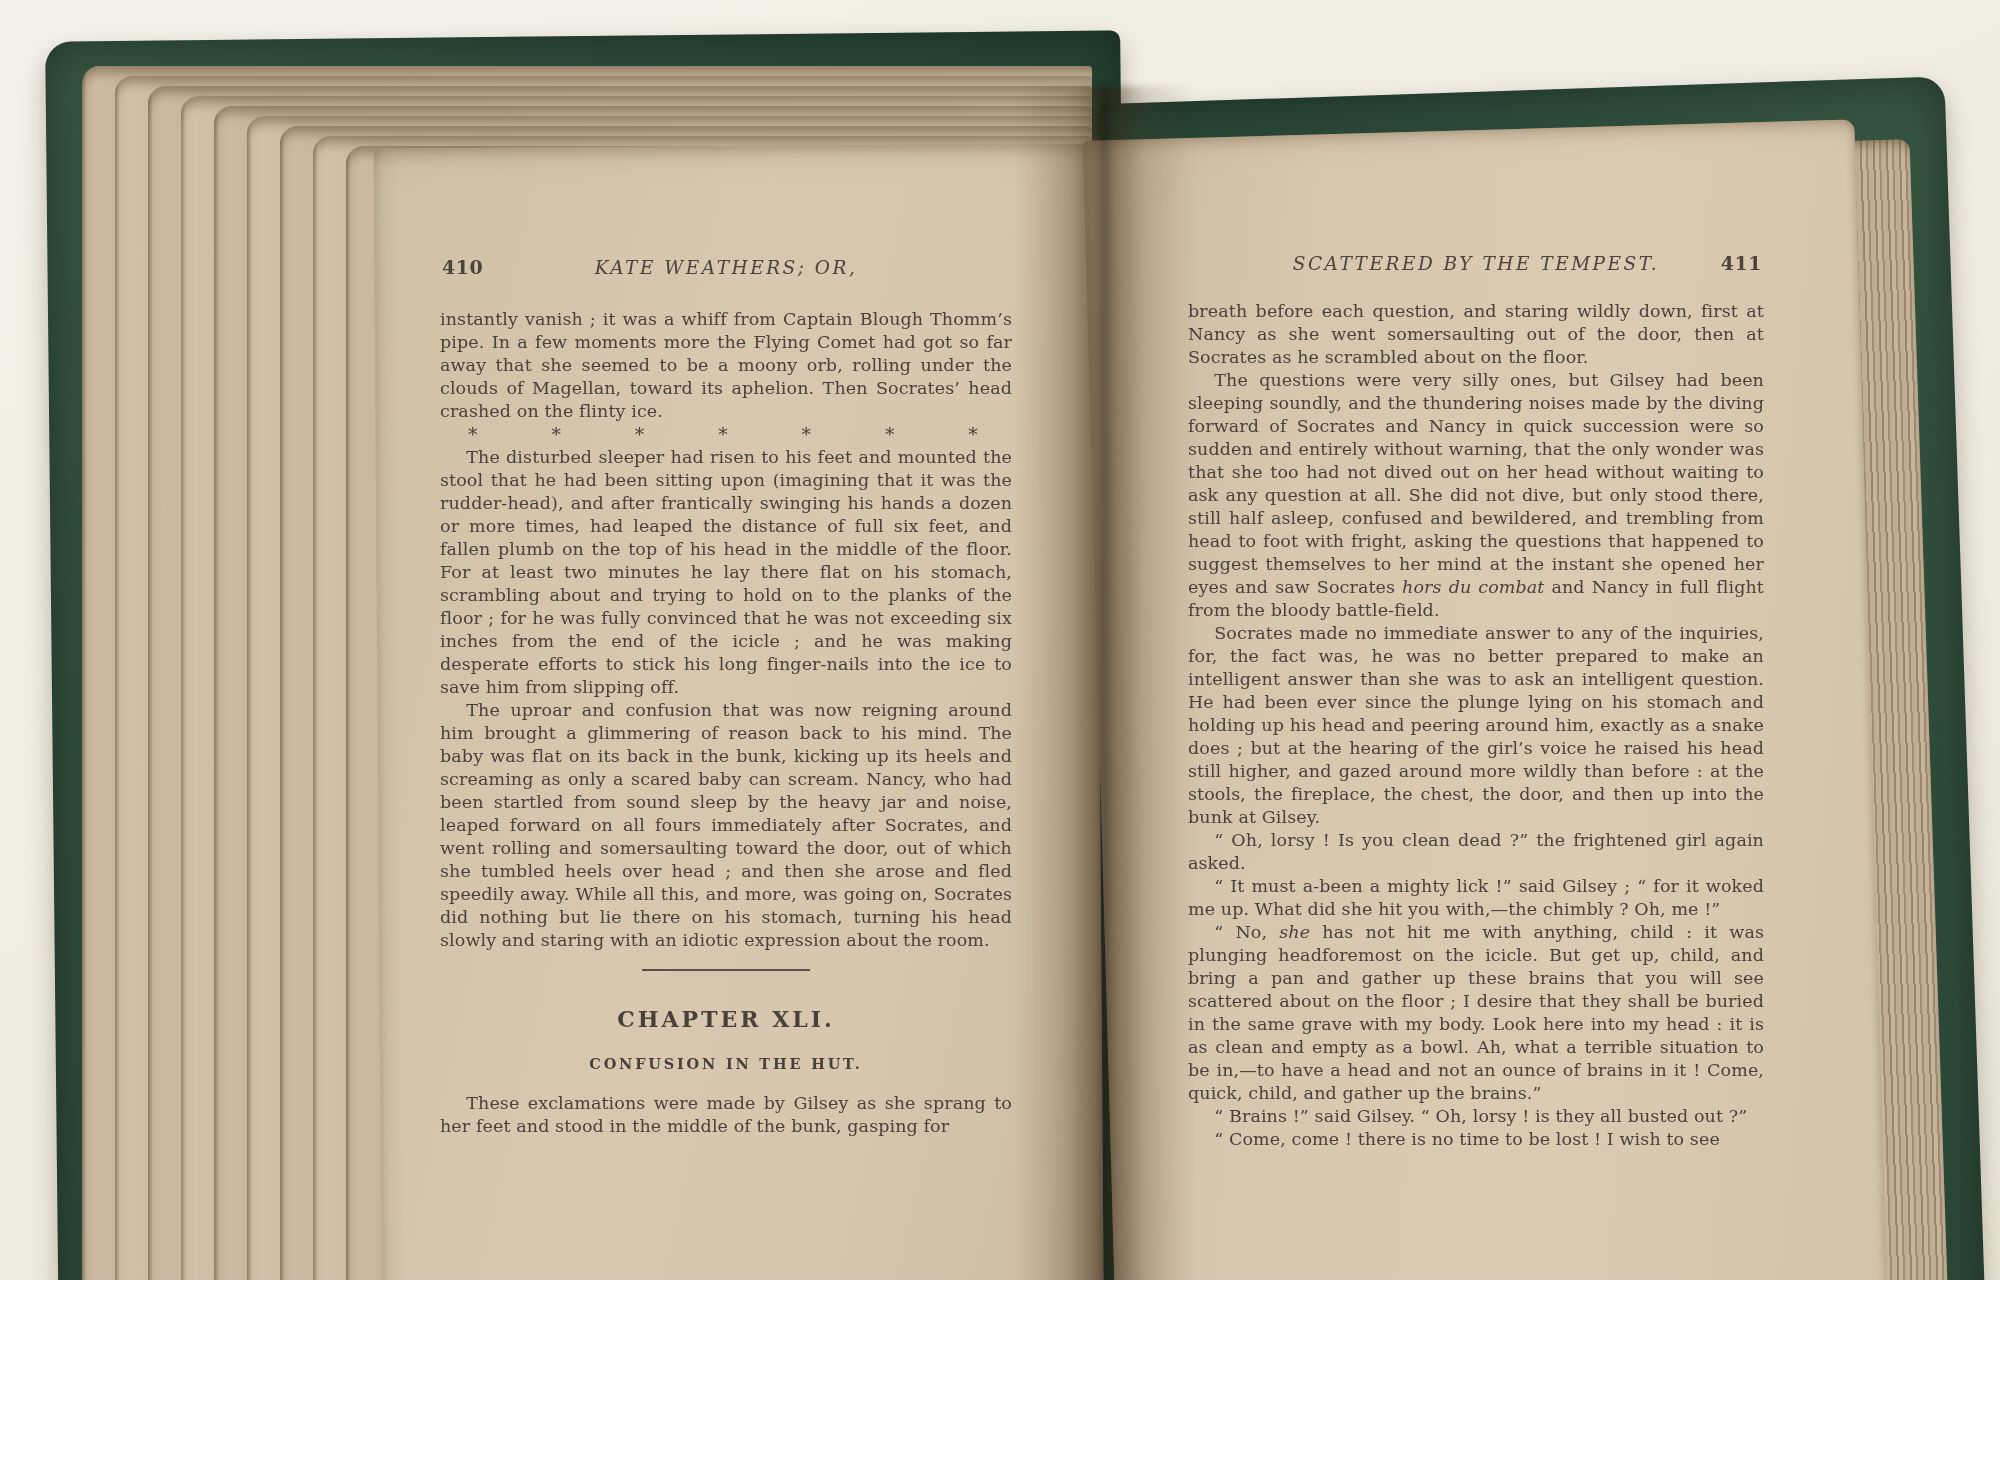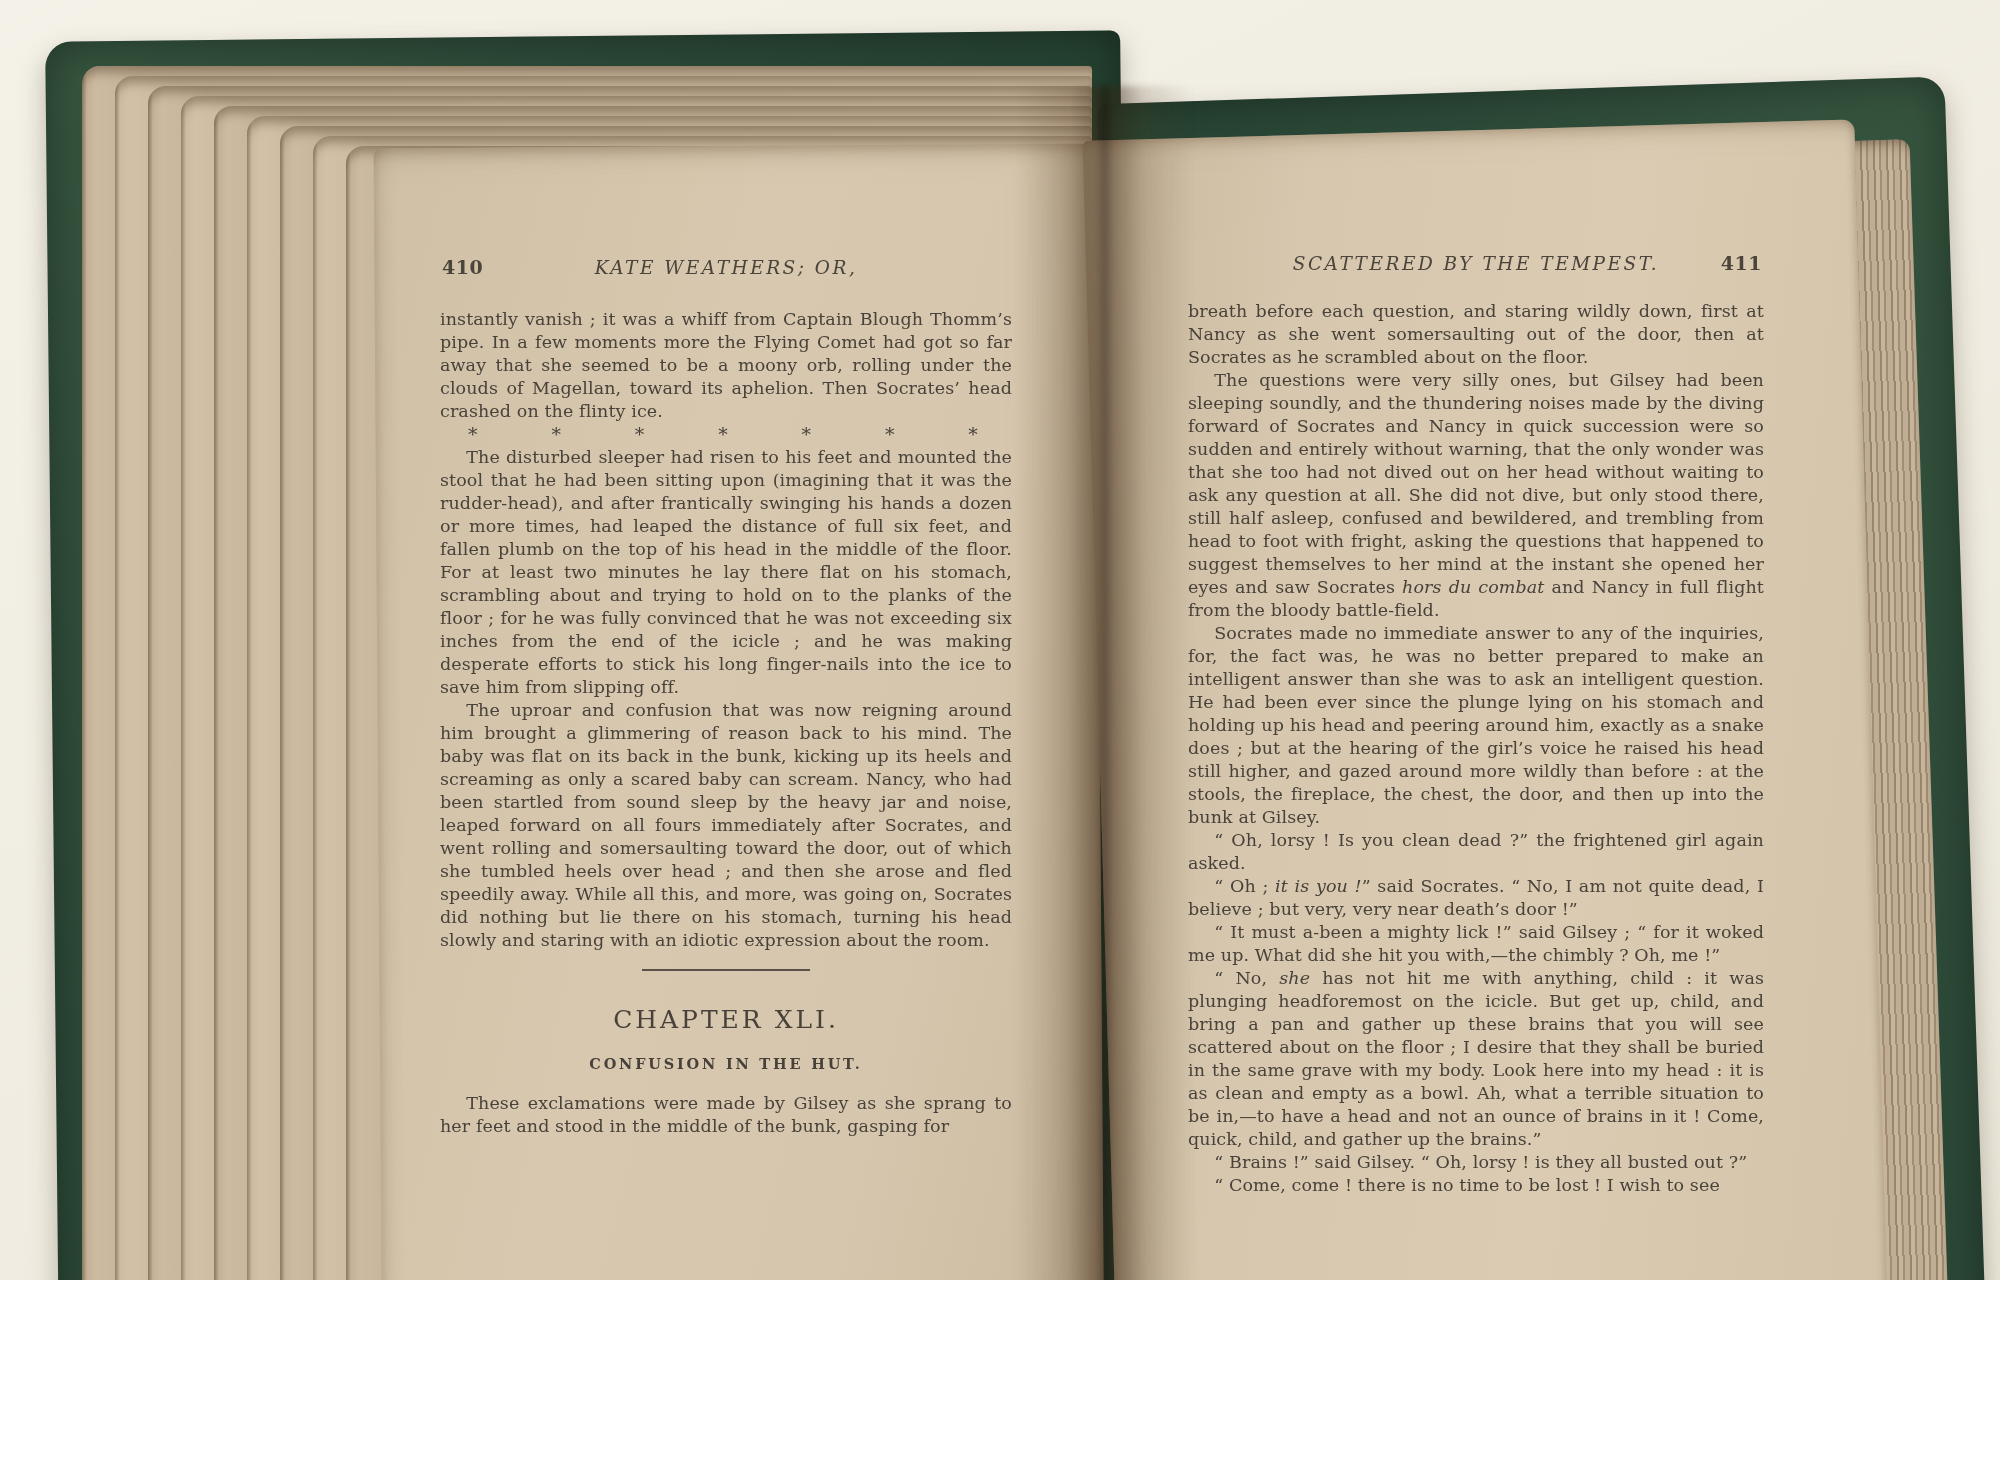--- a/index.html
+++ b/index.html
@@ -71,21 +71,21 @@
 
   .text-left  .page-body { margin-top:26px; }
   .text-right .page-body { margin-top:22px; }
 
   .para { margin:0; text-indent:1.5em; }
   .para.noindent { text-indent:0; }
   .sc { font-variant: small-caps; }
   .stars { display:flex; justify-content:space-between; padding:0 34px 0 28px;
     height:23px; line-height:23px; font-size:19px; }
   .rule { width:168px; height:0; border-top:2px solid #5a5248; margin:17px auto 0; }
-  .chapter-heading { margin:37px 0 14px; font-weight:normal; font-size:25px;
+  .chapter-heading { margin:37px 0 14px; font-weight:bold; font-size:22px;
     letter-spacing:3px; text-align:center; color:#48413a; }
   .chapter-subtitle { margin:21px 0 17px; font-weight:bold; font-size:14.5px;
     letter-spacing:2.8px; text-align:center; color:#48413a; }
 </style>
 </head>
 <body>
 
 <div class="scene">
 
   <div class="book-shadow"></div>
@@ -140,21 +140,20 @@
   <div class="text-col text-right">
     <div class="running-head">
       <span class="running-title">SCATTERED BY THE TEMPEST.</span>
       <span class="pagenum">411</span>
     </div>
     <div class="page-body">
         <p class="para noindent">breath before each question, and staring wildly down, first at Nancy as she went somersaulting out of the door, then at Socrates as he scrambled about on the floor.</p>
         <p class="para">The questions were very silly ones, but Gilsey had been sleeping soundly, and the thundering noises made by the diving forward of Socrates and Nancy in quick succession were so sudden and entirely without warning, that the only wonder was that she too had not dived out on her head without waiting to ask any question at all.  She did not dive, but only stood there, still half asleep, confused and bewildered, and trembling from head to foot with fright, asking the questions that happened to suggest themselves to her mind at the instant she opened her eyes and saw Socrates <em>hors du combat</em> and Nancy in full flight from the bloody battle-field.</p>
         <p class="para">Socrates made no immediate answer to any of the inquiries, for, the fact was, he was no better prepared to make an intelligent answer than she was to ask an intelligent question.  He had been ever since the plunge lying on his stomach and holding up his head and peering around him, exactly as a snake does ; but at the hearing of the girl’s voice he raised his head still higher, and gazed around more wildly than before : at the stools, the fireplace, the chest, the door, and then up into the bunk at Gilsey.</p>
         <p class="para">“ Oh, lorsy !  Is you clean dead ?” the frightened girl again asked.</p>
-        <p class="para">“ Oh ; <em>it is you !</em>” said Socrates.  “ No, I am not quite dead, I believe ; but very, very near death’s door !”</p>
         <p class="para">“ It must a-been a mighty lick !” said Gilsey ; “ for it woked me up.  What did she hit you with,—the chimbly ?  Oh, me !”</p>
         <p class="para">“ No, <em>she</em> has not hit me with anything, child : it was plunging headforemost on the icicle.  But get up, child, and bring a pan and gather up these brains that you will see scattered about on the floor ; I desire that they shall be buried in the same grave with my body.  Look here into my head : it is as clean and empty as a bowl.  Ah, what a terrible situation to be in,—to have a head and not an ounce of brains in it !  Come, quick, child, and gather up the brains.”</p>
         <p class="para">“ Brains !” said Gilsey.  “ Oh, lorsy ! is they all busted out ?”</p>
         <p class="para">“ Come, come ! there is no time to be lost !  I wish to see</p>
       </div>
   </div>
 
 </div>
 
 </body></html>

